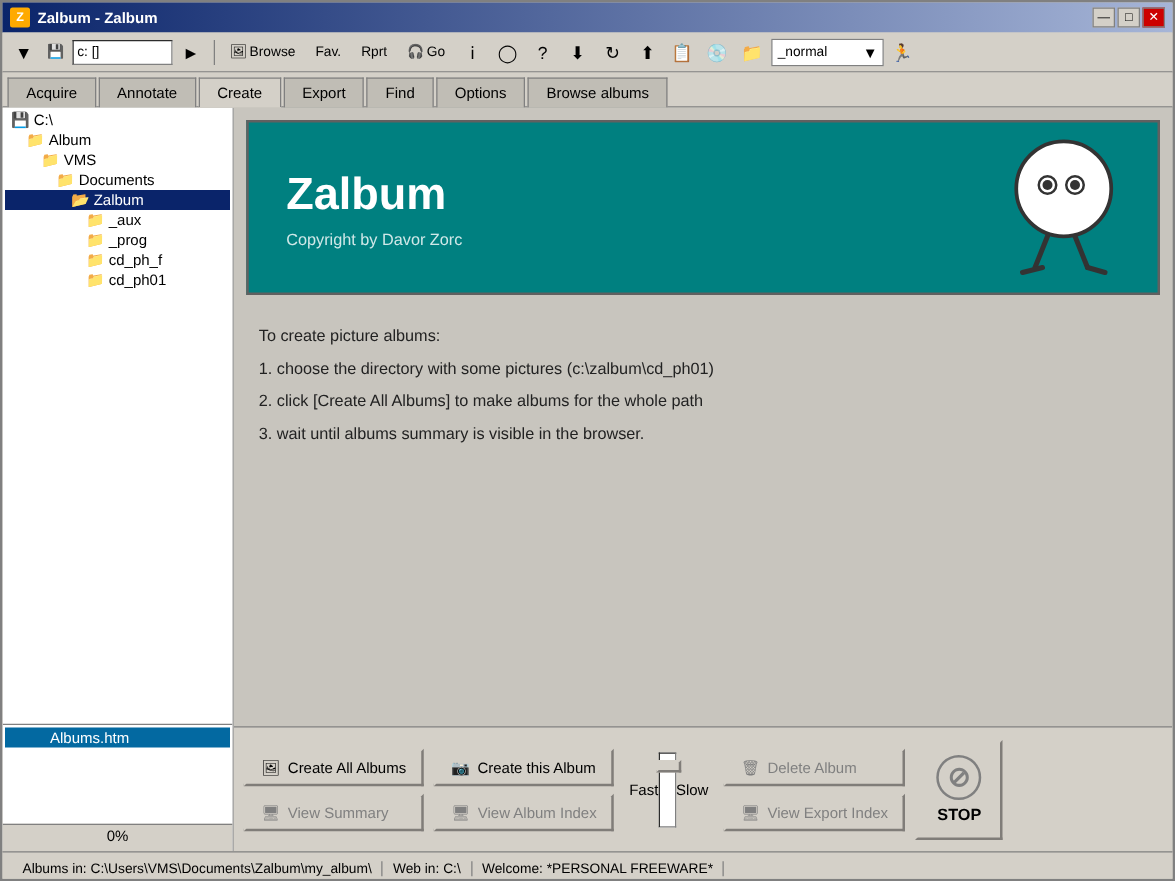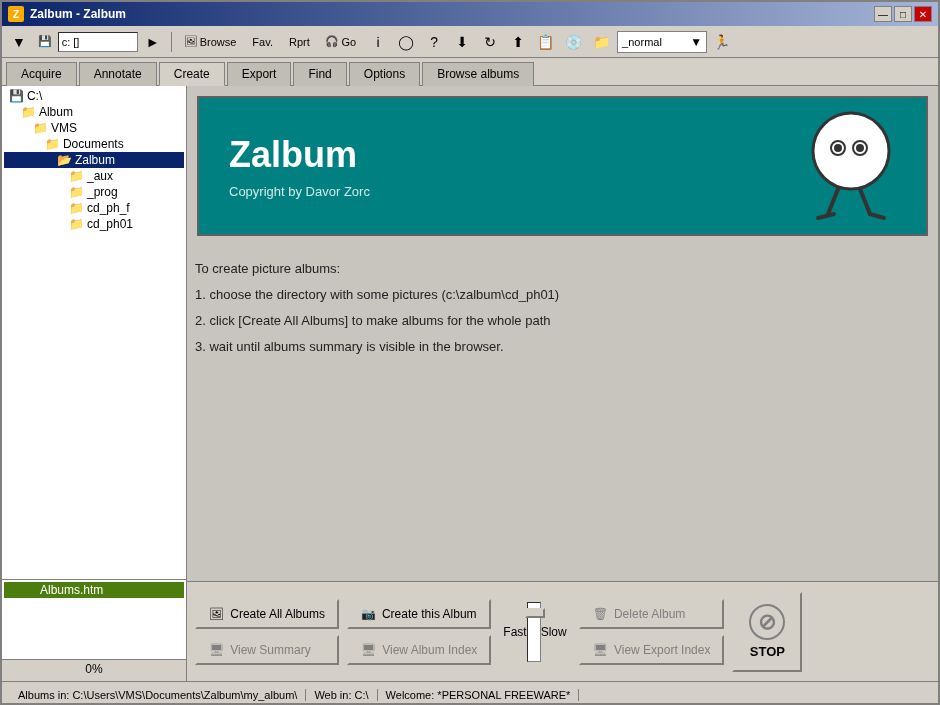--- a/index.html
+++ b/index.html
@@ -172,21 +172,21 @@
       border-top: 1px solid #808080;
       background: white;
       padding: 2px;
       min-height: 80px;
     }
     .file-item {
       padding: 1px 4px;
       cursor: pointer;
       font-size: 12px;
     }
-    .file-item.selected { background: #4d7c0f; color: white; padding-left: 36px; }
+    .file-item.selected { background: #0369a1; color: white; padding-left: 36px; }
     .percent-bar {
       background: #d4d0c8;
       border-top: 1px solid #808080;
       padding: 2px 6px;
       font-size: 12px;
       text-align: center;
       height: 22px;
     }
     .content-area {
       flex: 1;
@@ -210,21 +210,21 @@
       font-size: 36px;
       font-weight: bold;
       font-family: Arial, sans-serif;
     }
     .banner-subtitle {
       color: #d0e8e8;
       font-size: 13px;
       margin-top: 8px;
     }
     .instructions {
-      padding: 10px 8px;
+      padding: 10px 20px;
       font-size: 13px;
       color: #222;
       line-height: 2;
     }
     .bottom-buttons {
       background: #d4d0c8;
       border-top: 1px solid #808080;
       padding: 6px 8px;
       display: flex;
       gap: 8px;

